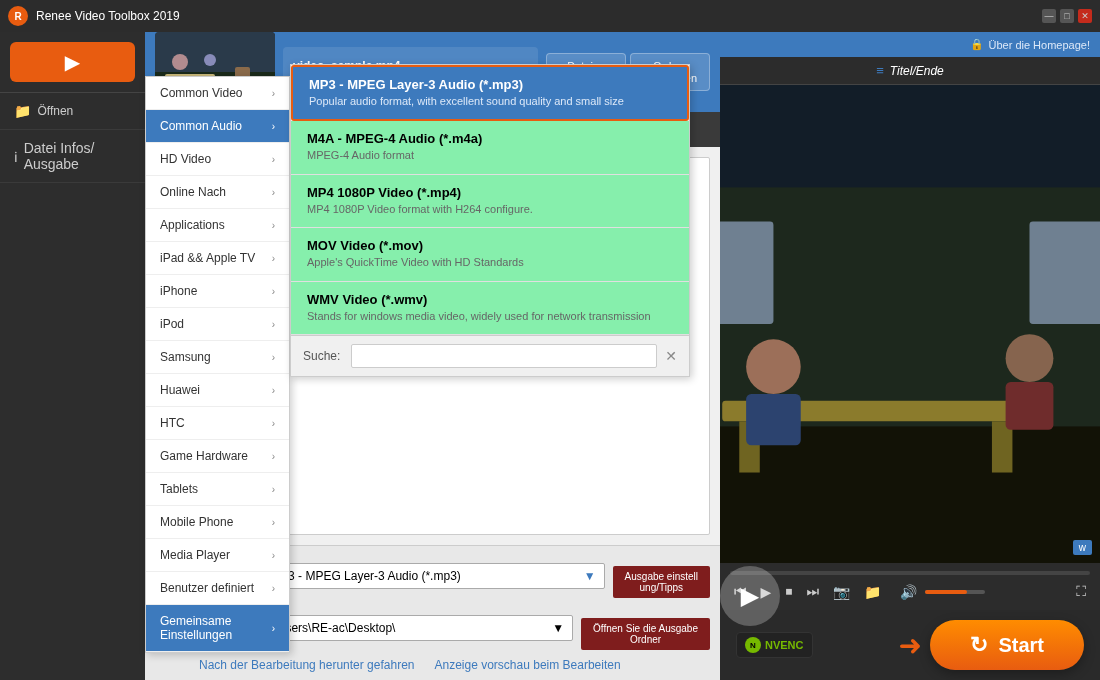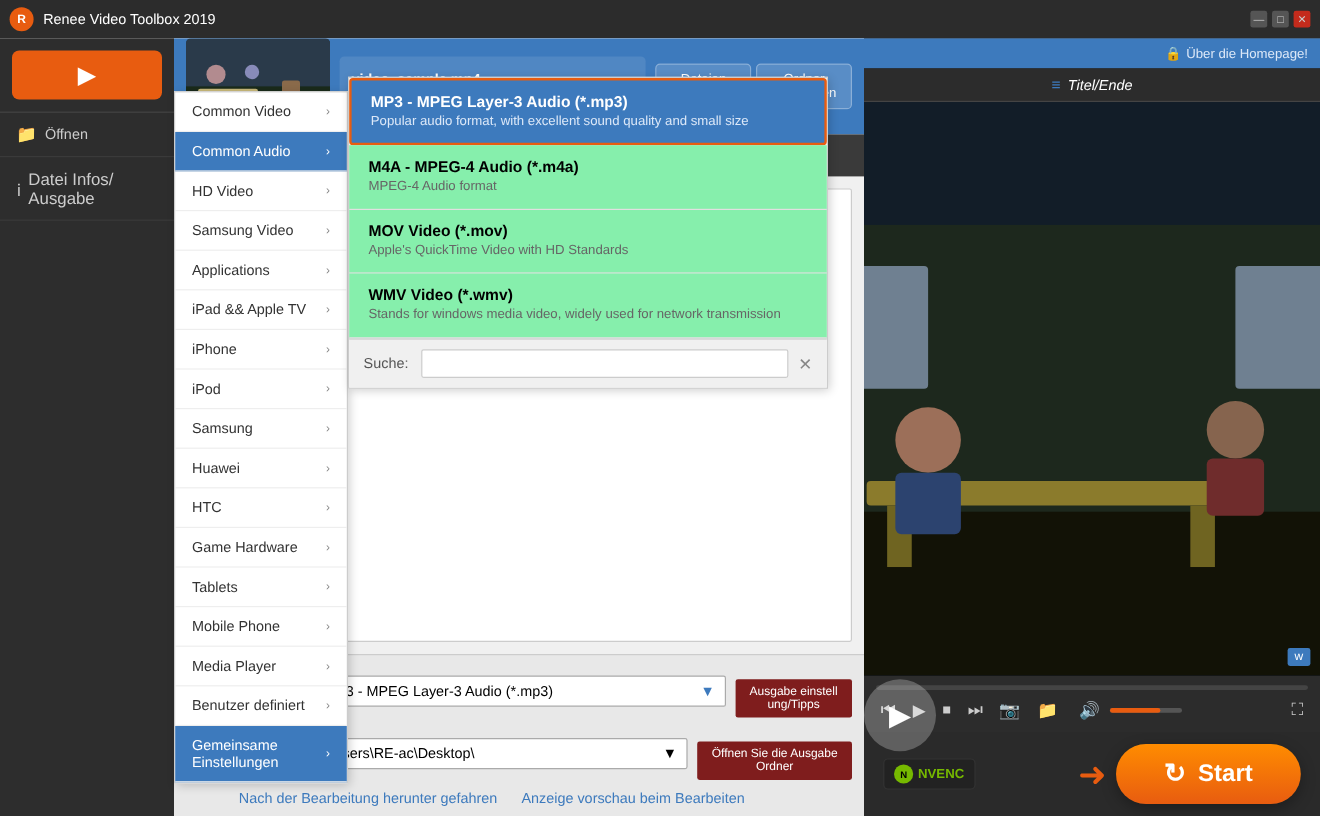--- a/index.html
+++ b/index.html
@@ -617,21 +617,21 @@
           </div>
           <div class="menu-item active-menu">
             <span>Common Audio</span>
             <span class="menu-arrow">›</span>
           </div>
           <div class="menu-item">
             <span>HD Video</span>
             <span class="menu-arrow">›</span>
           </div>
           <div class="menu-item">
-            <span>Samsung Video</span>
+            <span>Online Nach</span>
             <span class="menu-arrow">›</span>
           </div>
           <div class="menu-item">
             <span>Applications</span>
             <span class="menu-arrow">›</span>
           </div>
           <div class="menu-item">
             <span>iPad &amp;&amp; Apple TV</span>
             <span class="menu-arrow">›</span>
           </div>
@@ -684,20 +684,24 @@
 
       <div class="right-submenu-panel" id="right-submenu">
         <div id="submenu-items">
             <div class="submenu-item selected">
     <div class="submenu-item-title">MP3 - MPEG Layer-3 Audio (*.mp3)</div>
     <div class="submenu-item-desc">Popular audio format, with excellent sound quality and small size</div>
   </div>
             <div class="submenu-item">
     <div class="submenu-item-title">M4A - MPEG-4 Audio (*.m4a)</div>
     <div class="submenu-item-desc">MPEG-4 Audio format</div>
+  </div>
+            <div class="submenu-item">
+    <div class="submenu-item-title">MP4 1080P Video (*.mp4)</div>
+    <div class="submenu-item-desc">MP4 1080P Video format with H264 configure.</div>
   </div>
             <div class="submenu-item">
     <div class="submenu-item-title">MOV Video (*.mov)</div>
     <div class="submenu-item-desc">Apple's QuickTime Video with HD Standards</div>
   </div>
             <div class="submenu-item">
     <div class="submenu-item-title">WMV Video (*.wmv)</div>
     <div class="submenu-item-desc">Stands for windows media video, widely used for network transmission</div>
   </div>
           </div>

